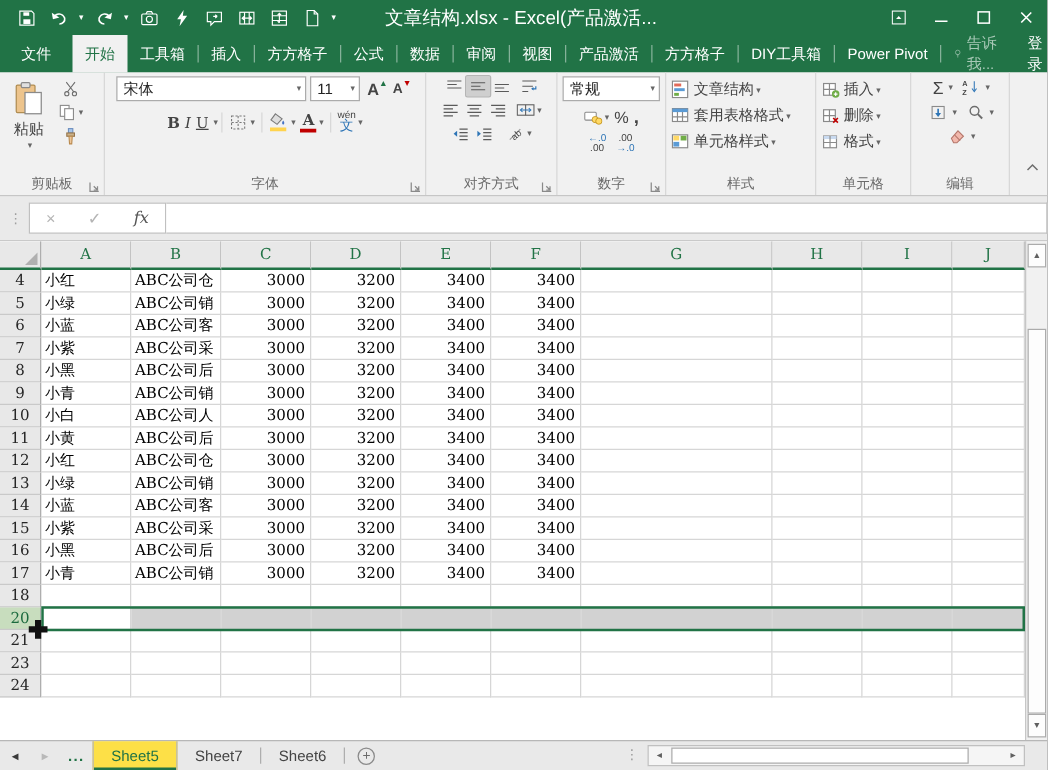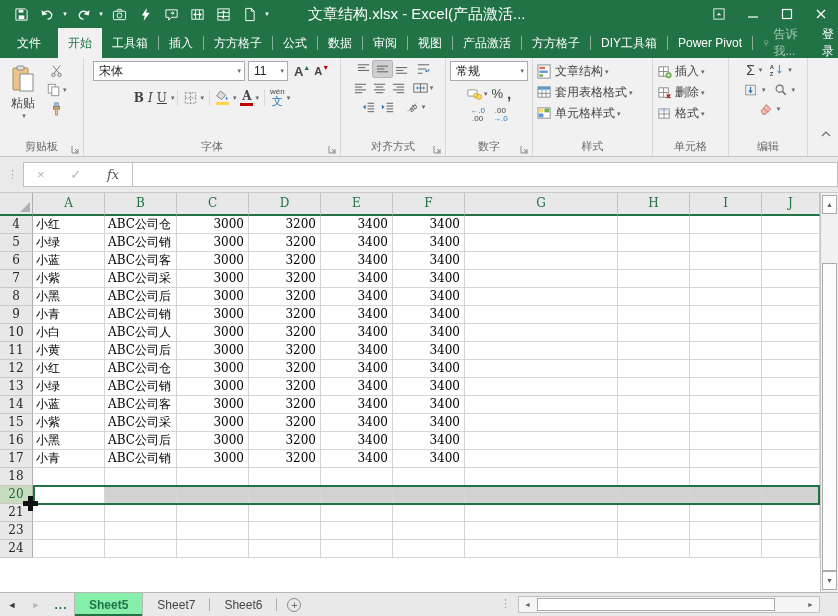--- a/index.html
+++ b/index.html
@@ -86,21 +86,21 @@
   .vbtn { position:absolute; left:1px; width:15px; height:19px; background:#fdfdfd; border:1px solid #ababab;
           display:flex; align-items:center; justify-content:center; font-size:7px; color:#606060; }
   #vthumb { position:absolute; left:1px; top:70px; width:15px; height:308px; background:#fdfdfd; border:1px solid #ababab; }
   
   #sheetbar { height:24px; background:#e9e9e9; border-top:1px solid #b7b7b7; display:flex; align-items:stretch;
               font-size:12px; color:#444; position:relative; }
   .navarr { width:24px; display:flex; align-items:center; justify-content:center; font-size:9px; color:#3a3a3a; }
   .navarr.dis { color:#b9b9b9; }
   .ellip { width:26px; display:flex; align-items:center; justify-content:center; font-weight:bold; color:#217346; letter-spacing:1px; }
   .stab { display:flex; align-items:center; padding:0 14px; color:#444; position:relative; }
-  .stab.active { background:#86efac; color:#217346; font-weight:bold; border-left:1px solid #b7b7b7; border-right:1px solid #b7b7b7;
+  .stab.active { background:#fde047; color:#217346; font-weight:normal; border-left:1px solid #b7b7b7; border-right:1px solid #b7b7b7;
                  box-shadow:inset 0 -2px 0 #217346; }
   .stabdiv { width:1px; height:13px; background:#aeaeae; align-self:center; }
   .addsheet { width:34px; display:flex; align-items:center; justify-content:center; }
   .addsheet .circ { width:14px; height:14px; border:1px solid #8a8a8a; border-radius:50%; color:#6a6a6a;
                     font-size:11px; line-height:12px; text-align:center; }
   #dragdots { position:absolute; left:500px; top:4px; color:#9a9a9a; font-size:11px; }
   #hscroll { position:absolute; left:518px; top:3px; width:302px; height:17px; background:#f5f5f5; border:1px solid #c0c0c0; }
   .hbtn { position:absolute; top:1px; width:15px; height:13px; display:flex; align-items:center; justify-content:center;
           font-size:7px; color:#606060; }
   #hthumb { position:absolute; left:18px; top:1px; width:238px; height:13px; background:#fff; border:1px solid #ababab; }

